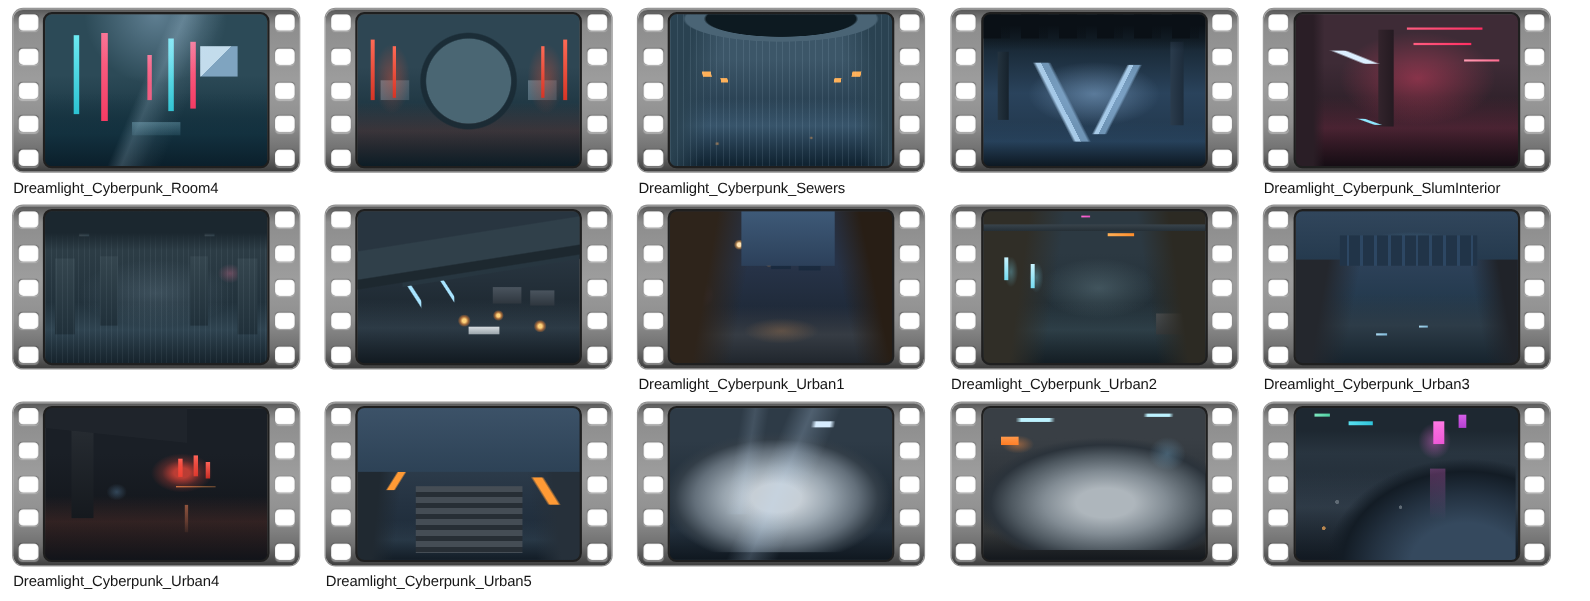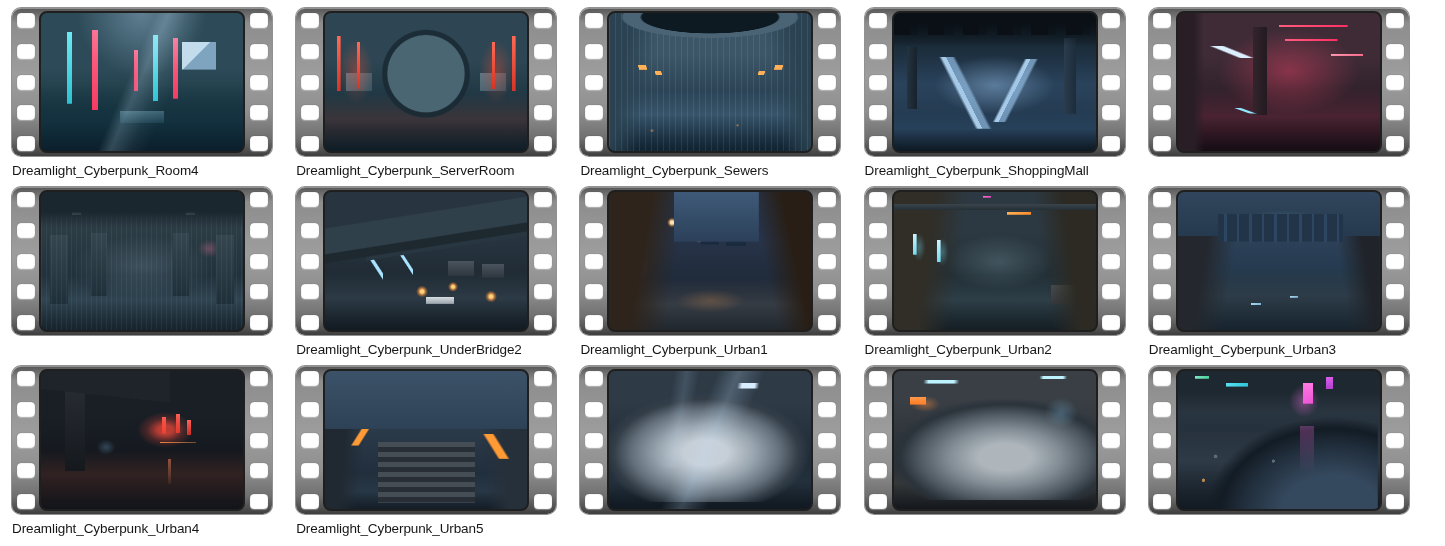--- a/index.html
+++ b/index.html
@@ -273,21 +273,20 @@
       </div>
       <div class="art scene-serverroom"></div>
       <div class="rail rail-right">
         <span class="hole"></span>
         <span class="hole"></span>
         <span class="hole"></span>
         <span class="hole"></span>
         <span class="hole"></span>
       </div>
     </div>
-    <figcaption class="label">Dreamlight_Cyberpunk_ServerRoom</figcaption>
   </figure>
 
   <figure class="tile">
     <div class="film">
       <div class="rail rail-left">
         <span class="hole"></span>
         <span class="hole"></span>
         <span class="hole"></span>
         <span class="hole"></span>
         <span class="hole"></span>
@@ -315,41 +314,41 @@
       </div>
       <div class="art scene-shoppingmall"></div>
       <div class="rail rail-right">
         <span class="hole"></span>
         <span class="hole"></span>
         <span class="hole"></span>
         <span class="hole"></span>
         <span class="hole"></span>
       </div>
     </div>
-    <figcaption class="label">Dreamlight_Cyberpunk_ShoppingMall</figcaption>
   </figure>
 
   <figure class="tile">
     <div class="film">
       <div class="rail rail-left">
         <span class="hole"></span>
         <span class="hole"></span>
         <span class="hole"></span>
         <span class="hole"></span>
         <span class="hole"></span>
       </div>
       <div class="art scene-sluminterior"></div>
       <div class="rail rail-right">
         <span class="hole"></span>
         <span class="hole"></span>
         <span class="hole"></span>
         <span class="hole"></span>
         <span class="hole"></span>
       </div>
     </div>
+    <figcaption class="label">Dreamlight_Cyberpunk_SlumInterior</figcaption>
   </figure>
 
   <figure class="tile">
     <div class="film">
       <div class="rail rail-left">
         <span class="hole"></span>
         <span class="hole"></span>
         <span class="hole"></span>
         <span class="hole"></span>
         <span class="hole"></span>
@@ -376,21 +375,20 @@
       </div>
       <div class="art scene-underbridge2"></div>
       <div class="rail rail-right">
         <span class="hole"></span>
         <span class="hole"></span>
         <span class="hole"></span>
         <span class="hole"></span>
         <span class="hole"></span>
       </div>
     </div>
-    <figcaption class="label">Dreamlight_Cyberpunk_UnderBridge2</figcaption>
   </figure>
 
   <figure class="tile">
     <div class="film">
       <div class="rail rail-left">
         <span class="hole"></span>
         <span class="hole"></span>
         <span class="hole"></span>
         <span class="hole"></span>
         <span class="hole"></span>

